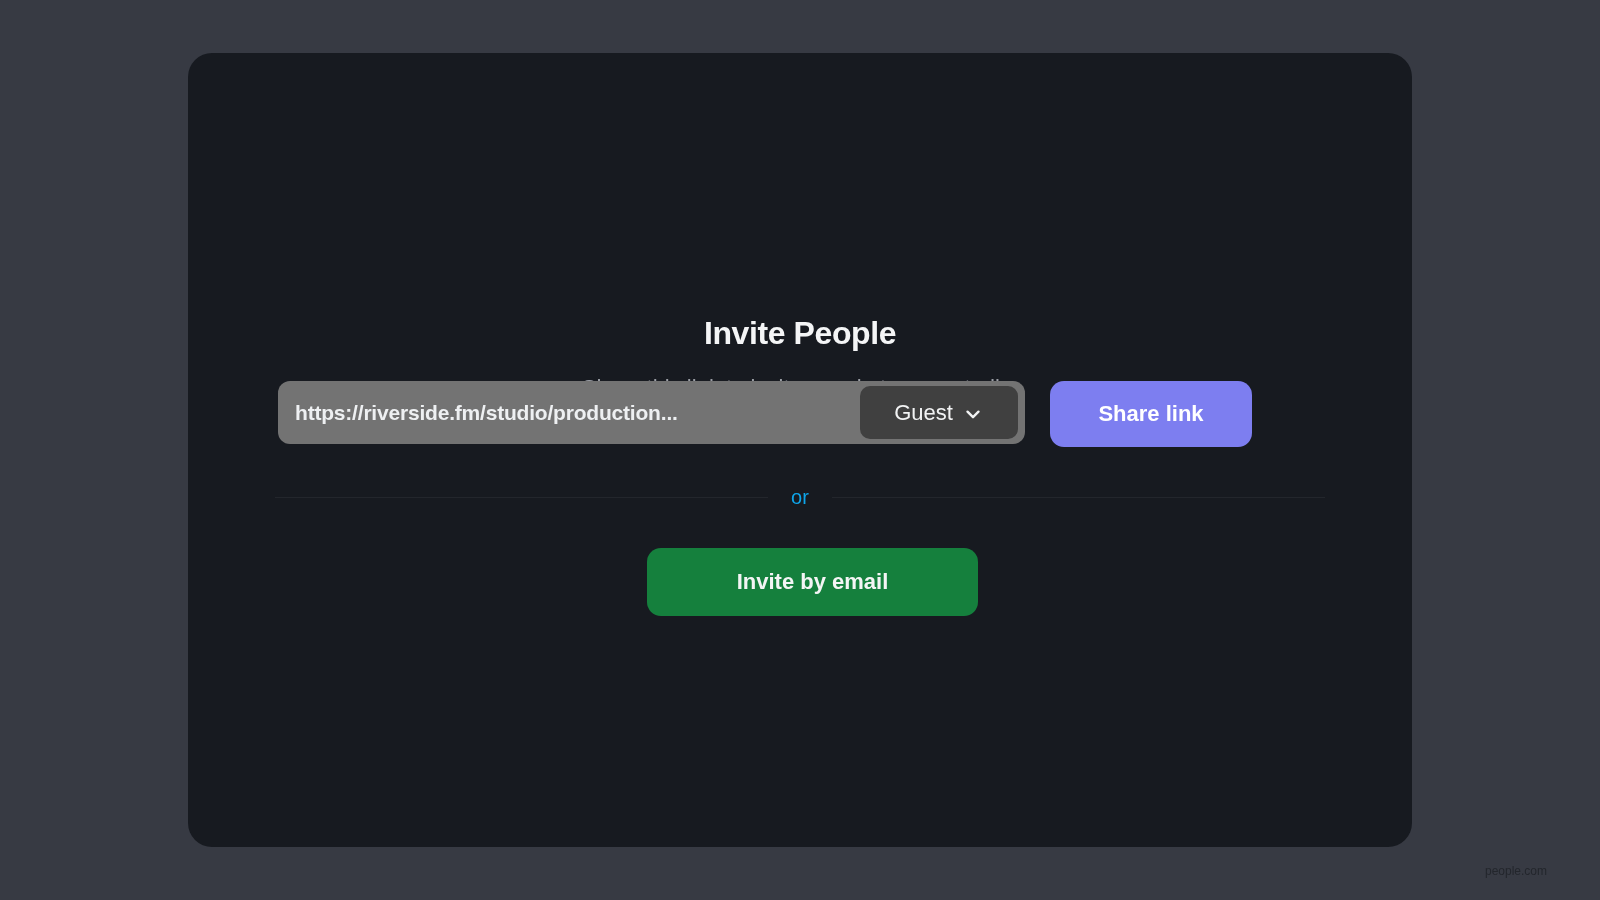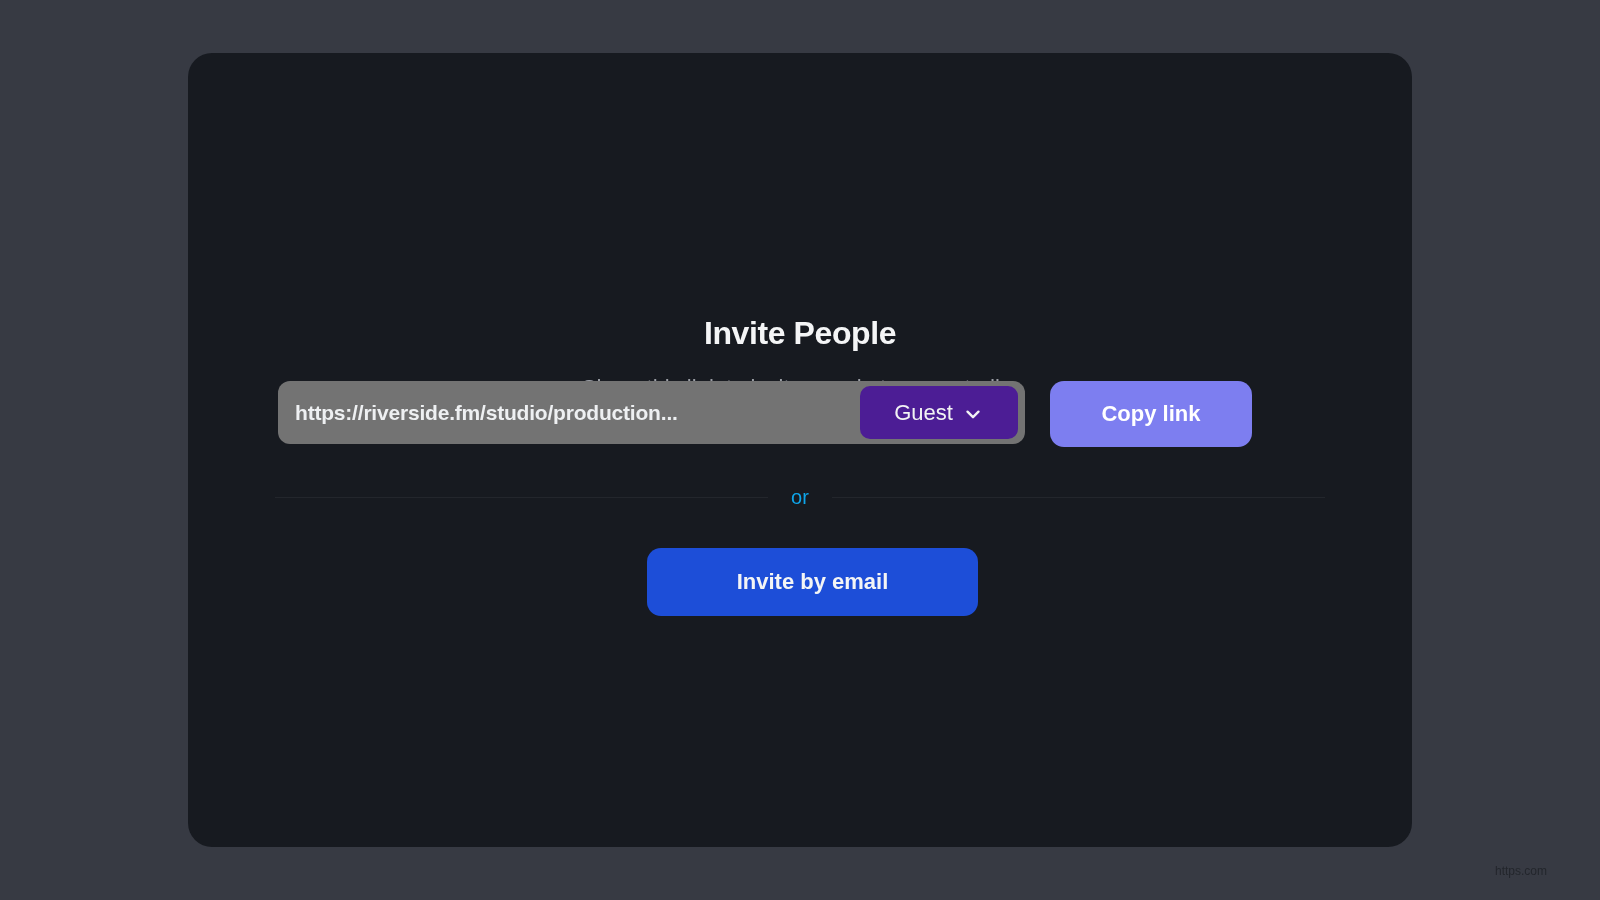--- a/index.html
+++ b/index.html
@@ -49,21 +49,21 @@
     font-size: 21px;
     font-weight: 600;
     letter-spacing: -0.2px;
     color: #eef0f2;
     white-space: nowrap;
   }
   .guest-dropdown {
     position: absolute;
     left: 672px; top: 333px;
     width: 158px; height: 53px;
-    background: #4c1d95;
+    background: #404040;
     border: none;
     border-radius: 10px;
     display: flex;
     align-items: center;
     justify-content: center;
     gap: 9px;
     cursor: pointer;
     font-family: inherit;
   }
   .guest-label {
@@ -104,21 +104,21 @@
   .divider .or-label {
     padding: 0 23px;
     font-size: 20px;
     font-weight: 500;
     color: #0ea5e9;
   }
   .email-btn {
     position: absolute;
     left: 459px; top: 495px;
     width: 331px; height: 68px;
-    background: #1d4ed8;
+    background: #15803d;
     border: none;
     border-radius: 14px;
     font-family: inherit;
     font-size: 22px;
     font-weight: 600;
     color: #f4f5f5;
     cursor: pointer;
   }
   .watermark {
     position: absolute;
@@ -142,25 +142,25 @@
 
   <button class="guest-dropdown">
     <span class="guest-label">Guest</span>
     <span class="chevron-icon">
       <svg width="22" height="22" viewBox="0 0 24 24" fill="none">
         <path d="M6 9.5l6 6 6-6" stroke="#f2f3f4" stroke-width="2.6" stroke-linecap="round" stroke-linejoin="round"></path>
       </svg>
     </span>
   </button>
 
-  <button class="copy-btn">Copy link</button>
+  <button class="copy-btn">Share link</button>
 
   <div class="divider">
     <span class="line"></span>
     <span class="or-label">or</span>
     <span class="line"></span>
   </div>
 
   <button class="email-btn">Invite by email</button>
 
 </div>
 
-<div class="watermark">https.com</div>
+<div class="watermark">people.com</div>
 
 </body></html>

